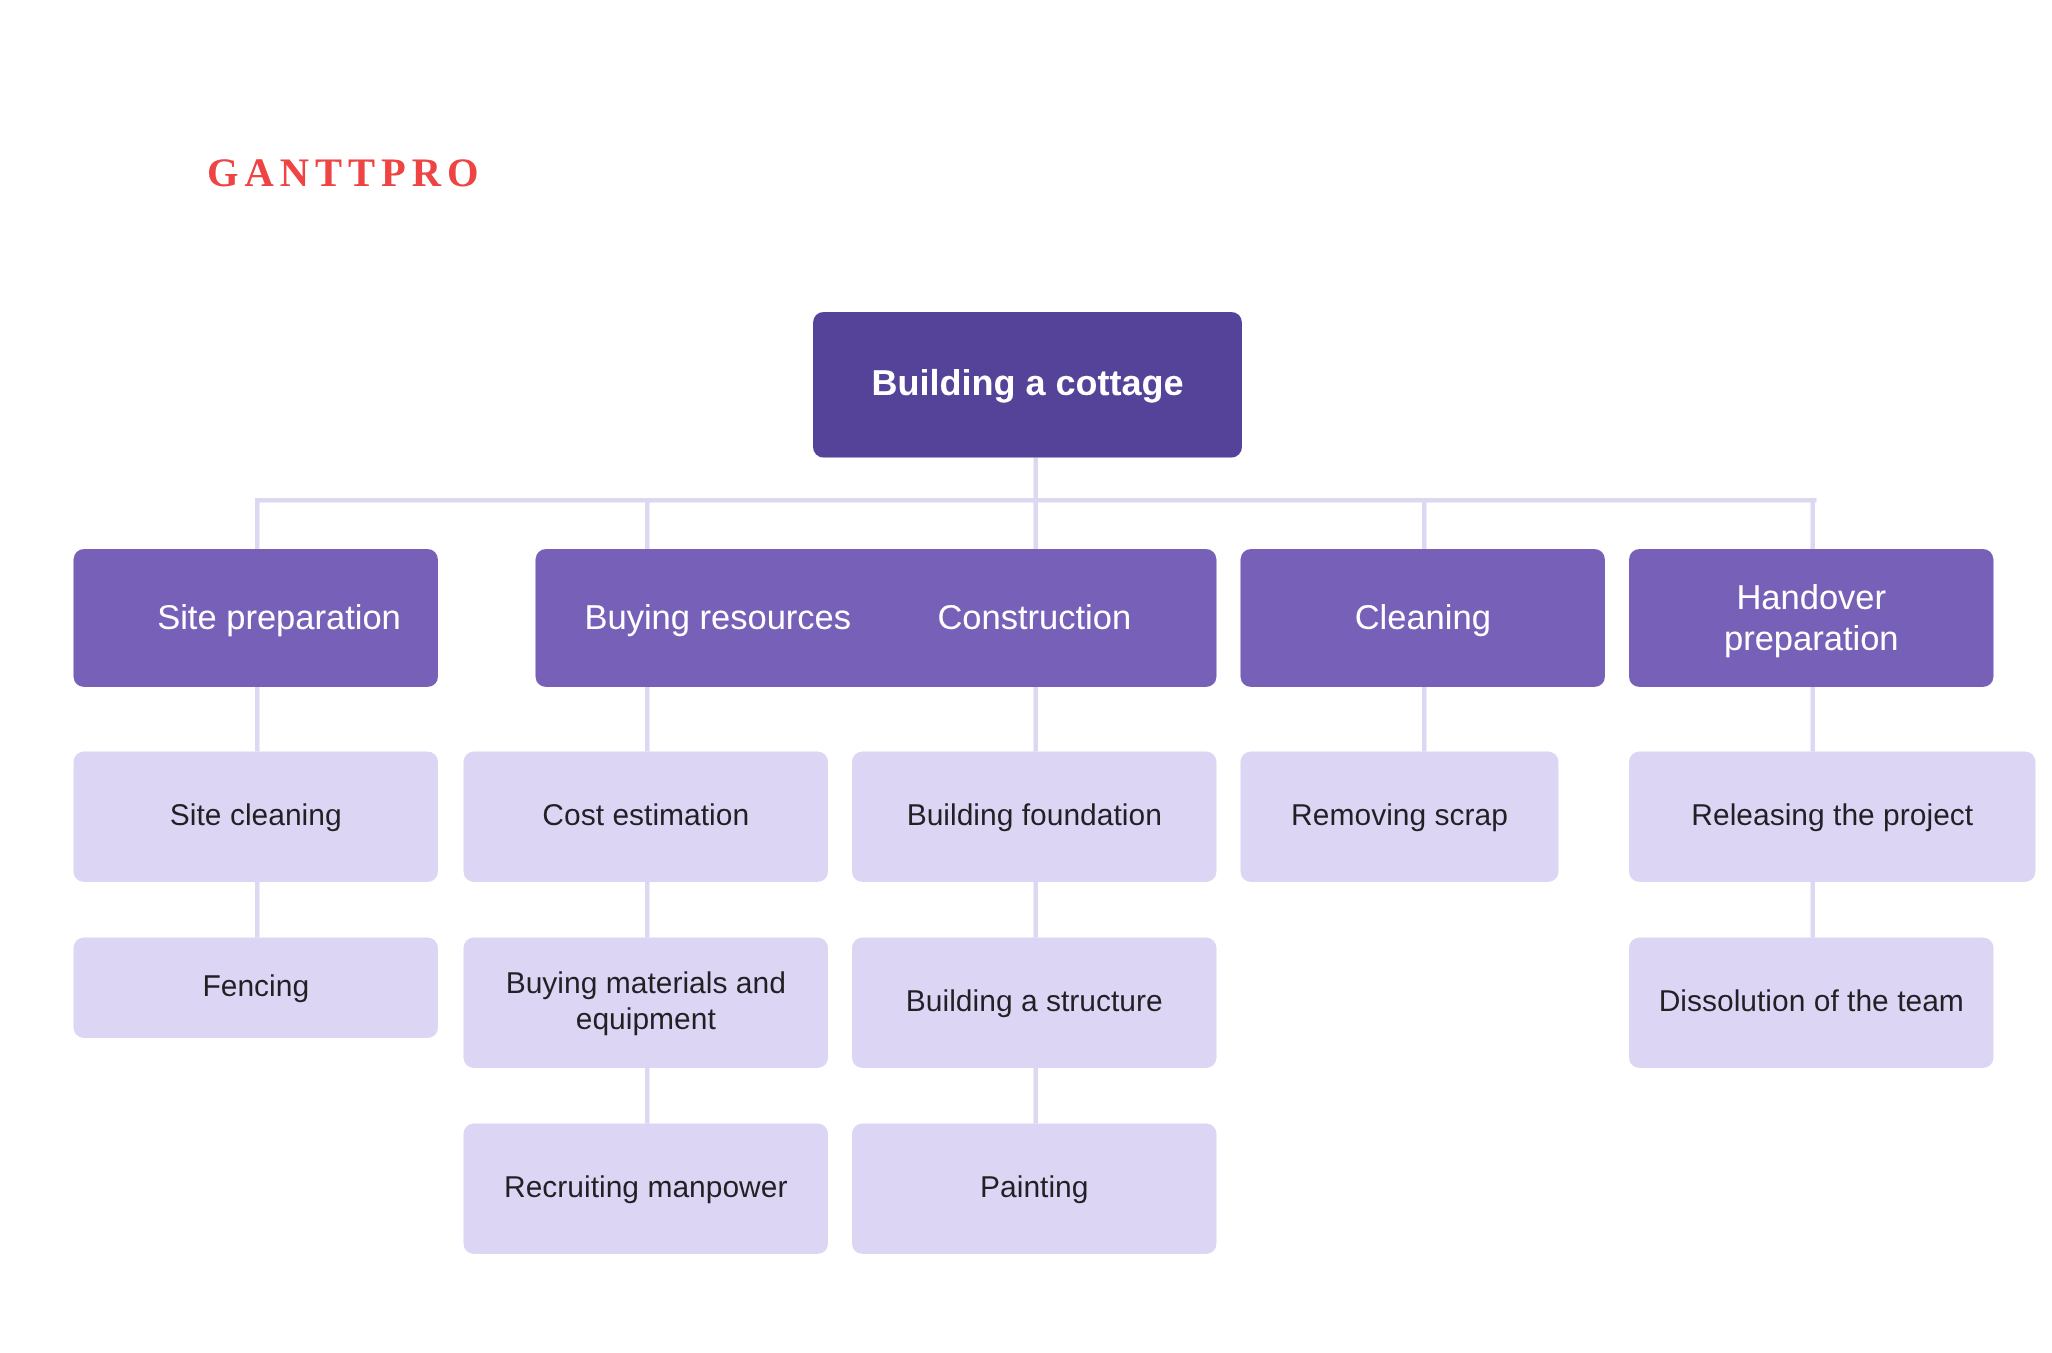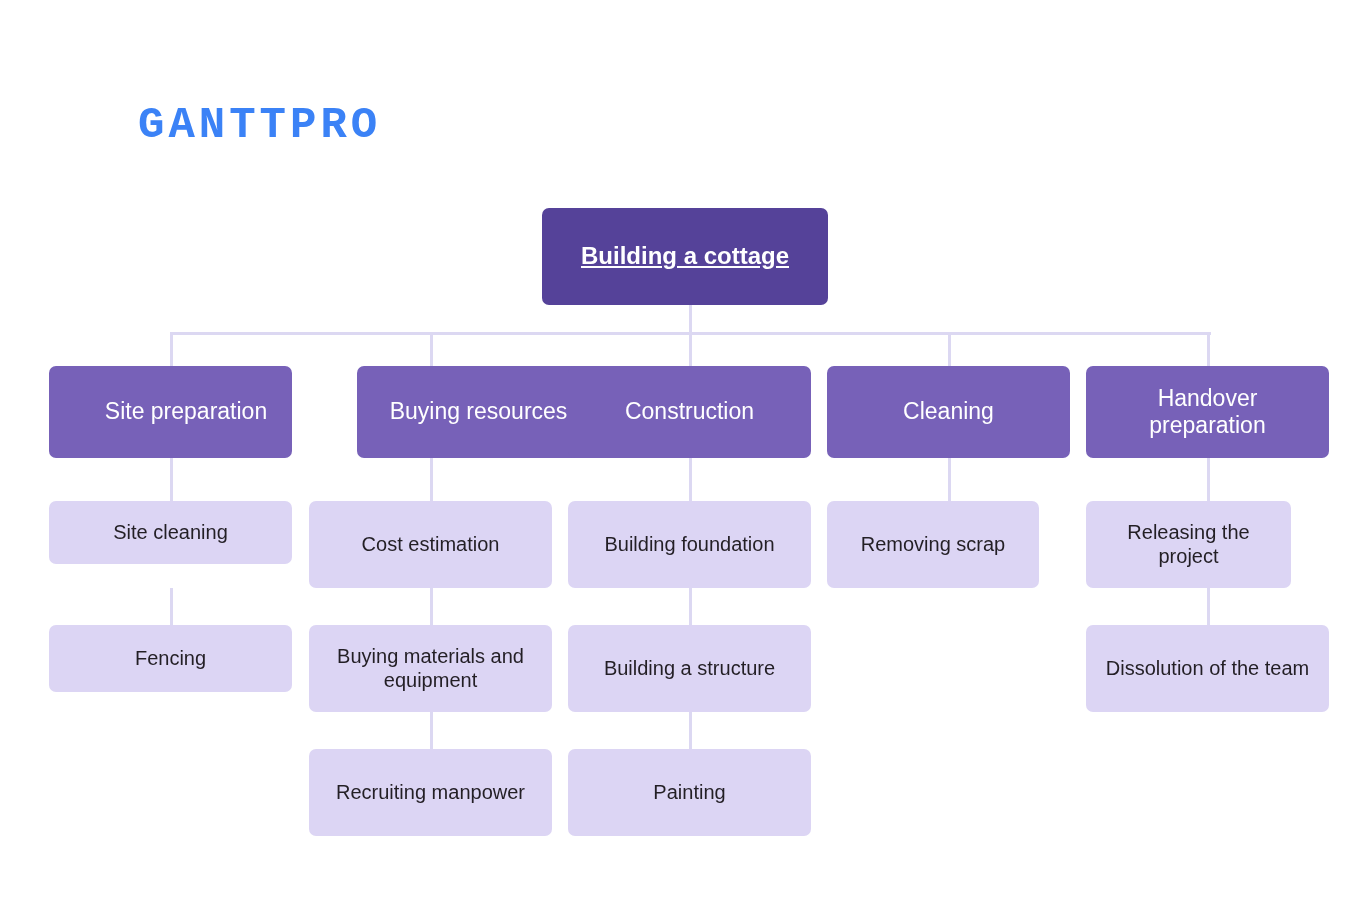--- a/index.html
+++ b/index.html
@@ -20,25 +20,25 @@
   #wbs-canvas {
     position: absolute;
     inset: 0;
   }
 
   
   .brand-logo {
     position: absolute;
     left: 138px;
     top: 100px;
-    font-family: Liberation Mono, monospace;
-    font-size: 44px;
+    font-family: Liberation Serif, serif;
+    font-size: 27px;
     font-weight: bold;
     letter-spacing: 4px;
-    color: #3b82f6;
+    color: #ef4444;
     white-space: nowrap;
     user-select: none;
   }
 
   
   .connector-layer {
     position: absolute;
     inset: 0;
     z-index: 1;
     pointer-events: none;
@@ -62,21 +62,20 @@
     text-align: center;
     padding: 4px 12px;
     line-height: 1.18;
   }
 
   .node-root {
     background: #554299;
     color: #ffffff;
     font-size: 24px;
     font-weight: bold;
-    text-decoration: underline;
   }
 
   .node-phase {
     background: #7761b8;
     color: #ffffff;
     font-size: 23px;
     font-weight: normal;
   }
 
   .node-task {
@@ -142,37 +141,37 @@
   </div>
 
   <div class="node node-phase" style="left:827px; top:366px; width:243px; height:92px;">
     <span class="node-label">Cleaning</span>
   </div>
 
   <div class="node node-phase" style="left:1086px; top:366px; width:243px; height:92px;">
     <span class="node-label">Handover preparation</span>
   </div>
 
-  <div class="node node-task" style="left:49px; top:501px; width:243px; height:63px;">
+  <div class="node node-task" style="left:49px; top:501px; width:243px; height:87px;">
     <span class="node-label">Site cleaning</span>
   </div>
 
   <div class="node node-task" style="left:309px; top:501px; width:243px; height:87px;">
     <span class="node-label">Cost estimation</span>
   </div>
 
   <div class="node node-task" style="left:568px; top:501px; width:243px; height:87px;">
     <span class="node-label">Building foundation</span>
   </div>
 
   <div class="node node-task" style="left:827px; top:501px; width:212px; height:87px;">
     <span class="node-label">Removing scrap</span>
   </div>
 
-  <div class="node node-task" style="left:1086px; top:501px; width:205px; height:87px;justify-content:flex-end;">
+  <div class="node node-task" style="left:1086px; top:501px; width:271px; height:87px;">
     <span class="node-label">Releasing the project</span>
   </div>
 
   <div class="node node-task" style="left:49px; top:625px; width:243px; height:67px;">
     <span class="node-label">Fencing</span>
   </div>
 
   <div class="node node-task" style="left:309px; top:625px; width:243px; height:87px;">
     <span class="node-label">Buying materials and equipment</span>
   </div>

